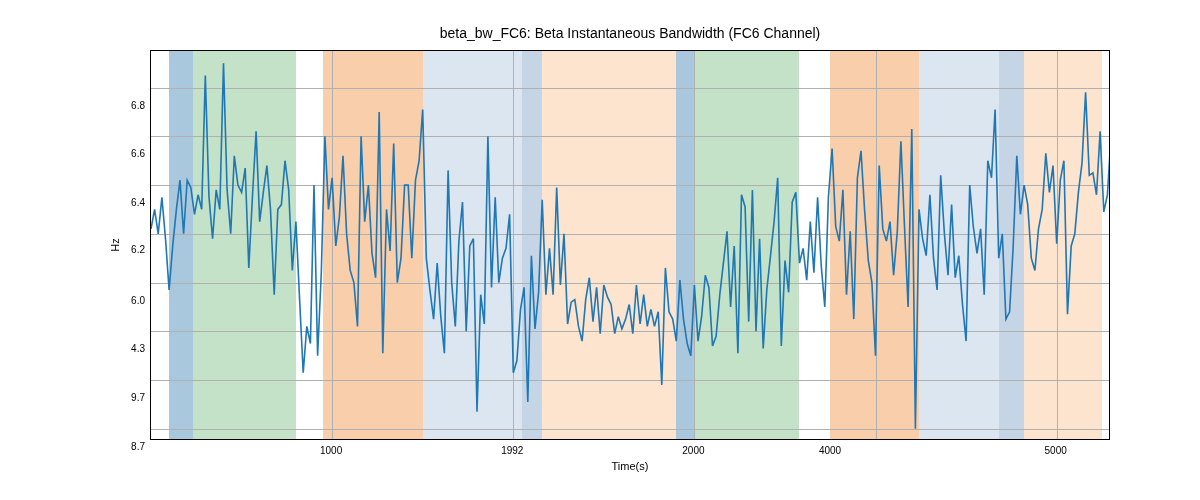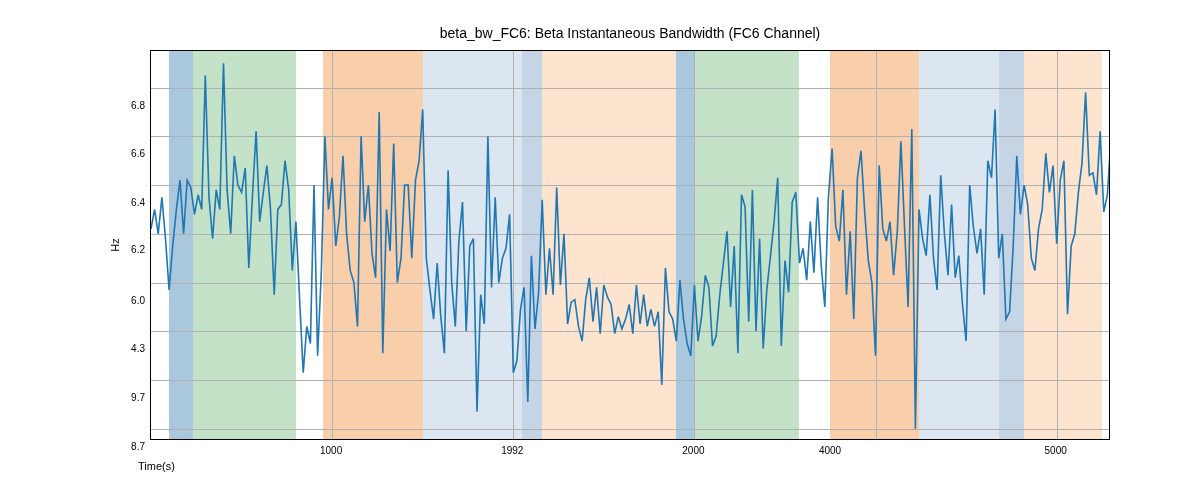--- a/index.html
+++ b/index.html
@@ -49,24 +49,24 @@
     transform-origin: center;
     font-size: 11px;
     color: #000;
   }
   .ylabel span {
     transform: rotate(-90deg);
     white-space: nowrap;
   }
   .xlabel {
     position: absolute;
-    left: 138px;
+    left: 150px;
     top: 460px;
     width: 960px;
-    text-align: left;
+    text-align: center;
     font-size: 11px;
     color: #000;
   }
   .xtick {
     position: absolute;
     top: 445px;
     font-size: 10px;
     color: #000;
     transform: translateX(-50%);
     text-align: right;

